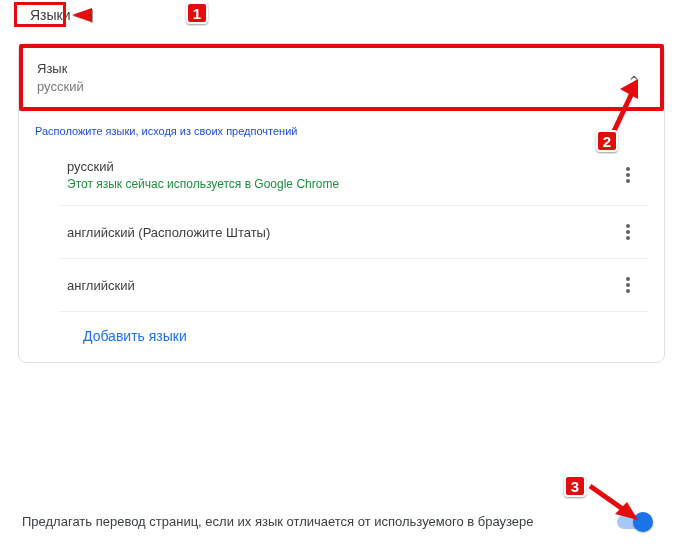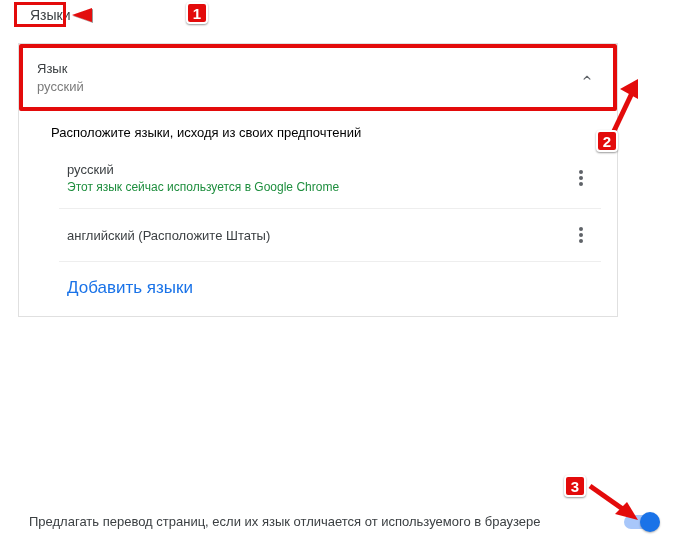--- a/index.html
+++ b/index.html
@@ -51,24 +51,24 @@
     box-shadow: 0 1px 2px rgba(0,0,0,0.4);
   }
   .badge1 { position: absolute; top: 2px; left: 186px; }
   .badge2 { position: absolute; top: 130px; left: 596px; }
   .badge3 { position: absolute; top: 475px; left: 564px; }
 
   .card {
     position: absolute;
     top: 43px;
     left: 18px;
-    width: 600px;
+    width: 647px;
     background: #fff;
     border: 1px solid #e0e0e0;
-    border-radius: 0;
+    border-radius: 8px;
   }
   .card-header {
     padding: 12px 16px 12px 14px;
     border: 4px solid #e30b0b;
     border-radius: 2px;
     display: flex;
     justify-content: space-between;
     align-items: center;
   }
   .card-header .hdr-text { line-height: 1.35; }
@@ -77,21 +77,21 @@
   .chev {
     width: 20px;
     height: 20px;
     display: flex;
     align-items: center;
     justify-content: center;
     color: #5f6368;
     cursor: pointer;
   }
   .card-body { padding: 14px 16px 8px 16px; }
-  .instr { font-size: 13px; color: #000000; margin-bottom: 8px; margin-left: 16px; }
+  .instr { font-size: 11px; color: #1d4ed8; margin-bottom: 8px; }
 
   .lang-row {
     display: flex;
     justify-content: space-between;
     align-items: center;
     padding: 14px 8px;
     border-bottom: 1px solid #eeeeee;
     margin-left: 24px;
     margin-right: 0;
   }
@@ -104,30 +104,30 @@
     flex-direction: column;
     align-items: center;
     gap: 2px;
     cursor: pointer;
     padding: 4px 0;
   }
   .kebab span { width: 4px; height: 4px; background: #5f6368; border-radius: 50%; }
 
   .add-lang {
     color: #1a73e8;
-    font-size: 17px;
+    font-size: 14px;
     padding: 16px 8px 10px 8px;
-    margin-left: 24px;
+    margin-left: 40px;
     cursor: pointer;
   }
 
   .toggle-row {
     position: absolute;
     top: 508px;
-    left: 25px;
+    left: 18px;
     width: 647px;
     display: flex;
     justify-content: space-between;
     align-items: center;
     padding: 6px 14px 6px 4px;
   }
   .toggle-label { font-size: 13px; color: #3c4043; }
   .toggle {
     width: 34px;
     height: 14px;
@@ -209,20 +209,28 @@
 
     <div class="lang-row">
       <div class="lang-name">английский (Расположите Штаты)</div>
       <div class="kebab">
           <span></span>
           <span></span>
           <span></span>
         </div>
     </div>
 
+    <div class="lang-row">
+      <div class="lang-name">английский</div>
+      <div class="kebab">
+          <span></span>
+          <span></span>
+          <span></span>
+        </div>
+    </div>
 
 
 
 
     <div class="add-lang">Добавить языки</div>
   </div>
 </div>
 
 <svg class="arrow2" viewBox="0 0 55 80">
   <line x1="15" y1="75" x2="42" y2="18" stroke="#e30b0b" stroke-width="5"></line>

